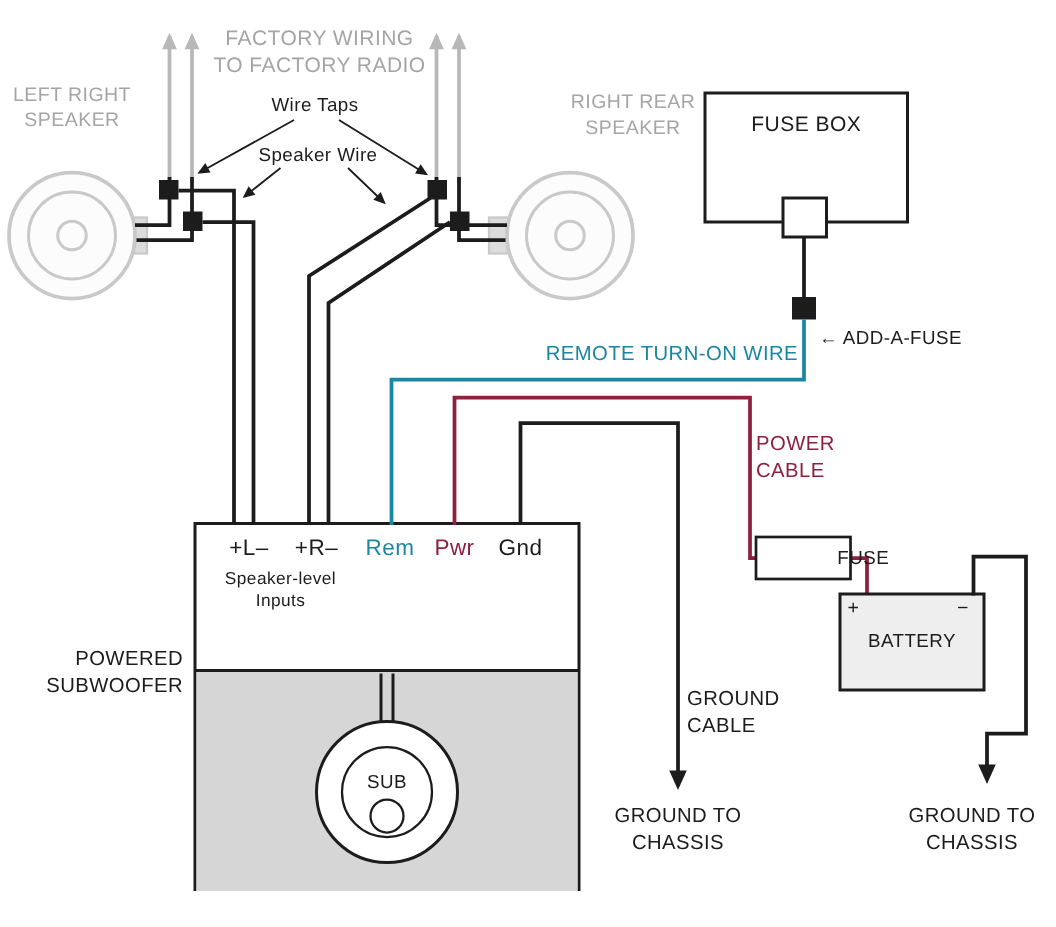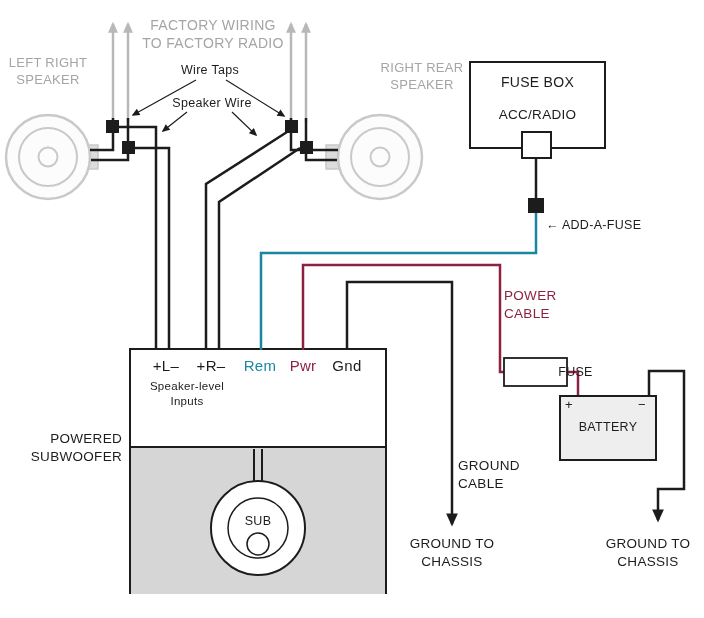--- a/index.html
+++ b/index.html
@@ -123,24 +123,24 @@
 
   <div class="lbl gray center" style="left:334px;top:60px;width:92px;font-size:13px;margin-left:42px;">RIGHT REAR
 SPEAKER</div>
 
   <div class="lbl center" style="left:175px;top:62px;width:70px;font-size:12.5px;">Wire Taps</div>
 
   <div class="lbl center" style="left:170px;top:95px;width:84px;font-size:12.5px;">Speaker Wire</div>
 
   <div class="lbl center" style="left:470px;top:73px;width:135px;font-size:14px;">FUSE BOX</div>
 
-  <div class="lbl center" style="left:470px;top:106px;width:135px;font-size:13.5px;">ACC/RADIO</div>
 
   <div class="lbl" style="left:546px;top:176px;width:130px;font-size:12.5px;margin-top:41px;">← ADD-A-FUSE</div>
 
+  <div class="lbl teal right" style="left:340px;top:227px;width:192px;font-size:13.5px;">REMOTE TURN-ON WIRE</div>
 
   <div class="lbl maroon" style="left:504px;top:287px;width:80px;font-size:13.5px;">POWER
 CABLE</div>
 
   <div class="lbl center" style="left:142px;top:356px;width:48px;font-size:15px;">+L–</div>
   <div class="lbl center" style="left:187px;top:356px;width:48px;font-size:15px;">+R–</div>
   <div class="lbl center teal" style="left:236px;top:356px;width:48px;font-size:15px;">Rem</div>
   <div class="lbl center maroon" style="left:279px;top:356px;width:48px;font-size:15px;">Pwr</div>
   <div class="lbl center" style="left:323px;top:356px;width:48px;font-size:15px;">Gnd</div>
 

